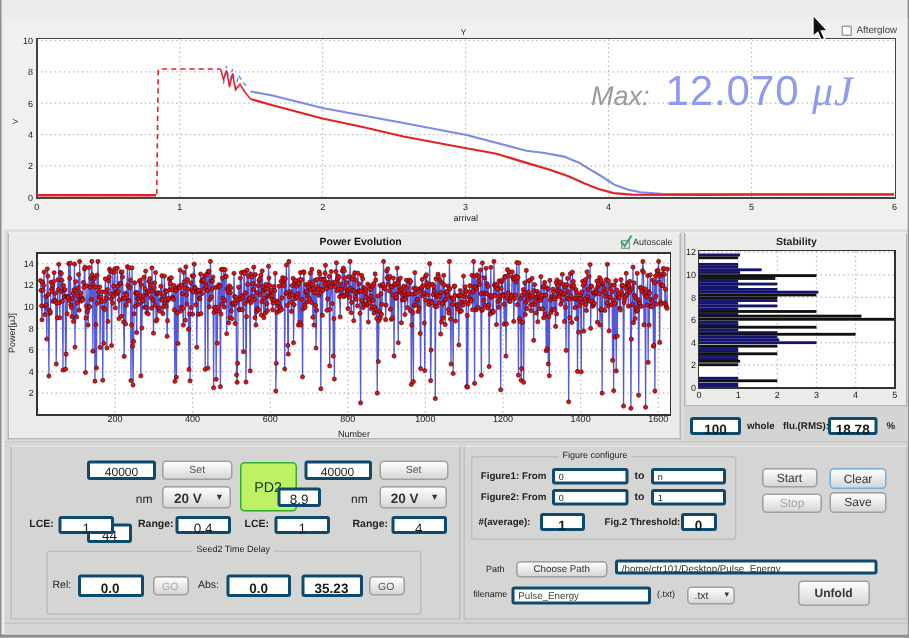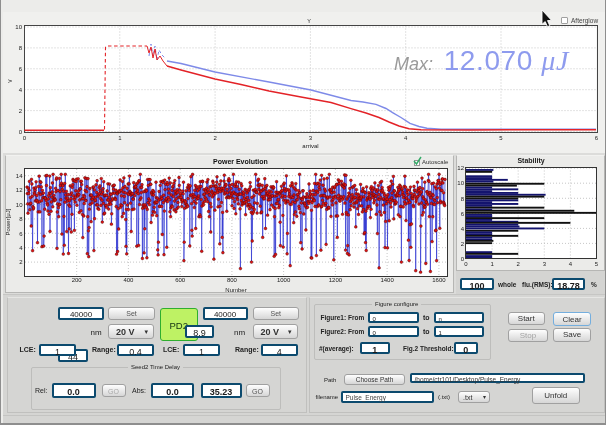--- a/index.html
+++ b/index.html
@@ -1470,16 +1470,16 @@
   <div class="btn" style="left:552px;top:328px;width:38px;height:13.5px;font-size:8px;line-height:12.5px;">Save</div>
 
   <div class="lbl" style="left:323px;top:376.5px;font-size:6px;">Path</div>
   <div class="btn" style="left:343px;top:373.5px;width:61px;height:11px;font-size:6.5px;line-height:10px;">Choose Path</div>
   <div class="fld" style="left:408.5px;top:372.5px;width:175.5px;height:10.5px;font-size:6.5px;line-height:9.5px;text-align:left;padding-left:3px;color:#333;">/home/ctr101/Desktop/Pulse_Energy</div>
 
   <div class="lbl" style="left:314.5px;top:394px;font-size:6px;">filename</div>
   <div class="fld" style="left:339.5px;top:391px;width:93px;height:11.5px;font-size:6.5px;line-height:10.5px;text-align:left;padding-left:3px;color:#444;">Pulse_Energy</div>
   <div class="lbl" style="left:437px;top:394px;font-size:6px;">(.txt)</div>
   <div class="btn" style="left:457px;top:390.5px;width:32px;height:12px;font-size:7px;line-height:11px;text-align:left;padding-left:4px;">.txt<span style="position:absolute;right:3px;top:0;font-size:6px;">▾</span></div>
-  <div class="btn" style="left:531px;top:387px;width:47.5px;height:17px;font-size:8px;font-weight:normal;line-height:16px;">Unfold</div>
+  <div class="btn" style="left:531px;top:387px;width:47.5px;height:17px;font-size:8px;font-weight:bold;line-height:16px;">Unfold</div>
 
   <div class="abs" style="left:2px;top:415px;width:602px;height:1px;background:#c4c4c2;"></div>
 </div>
 
 </body></html>

